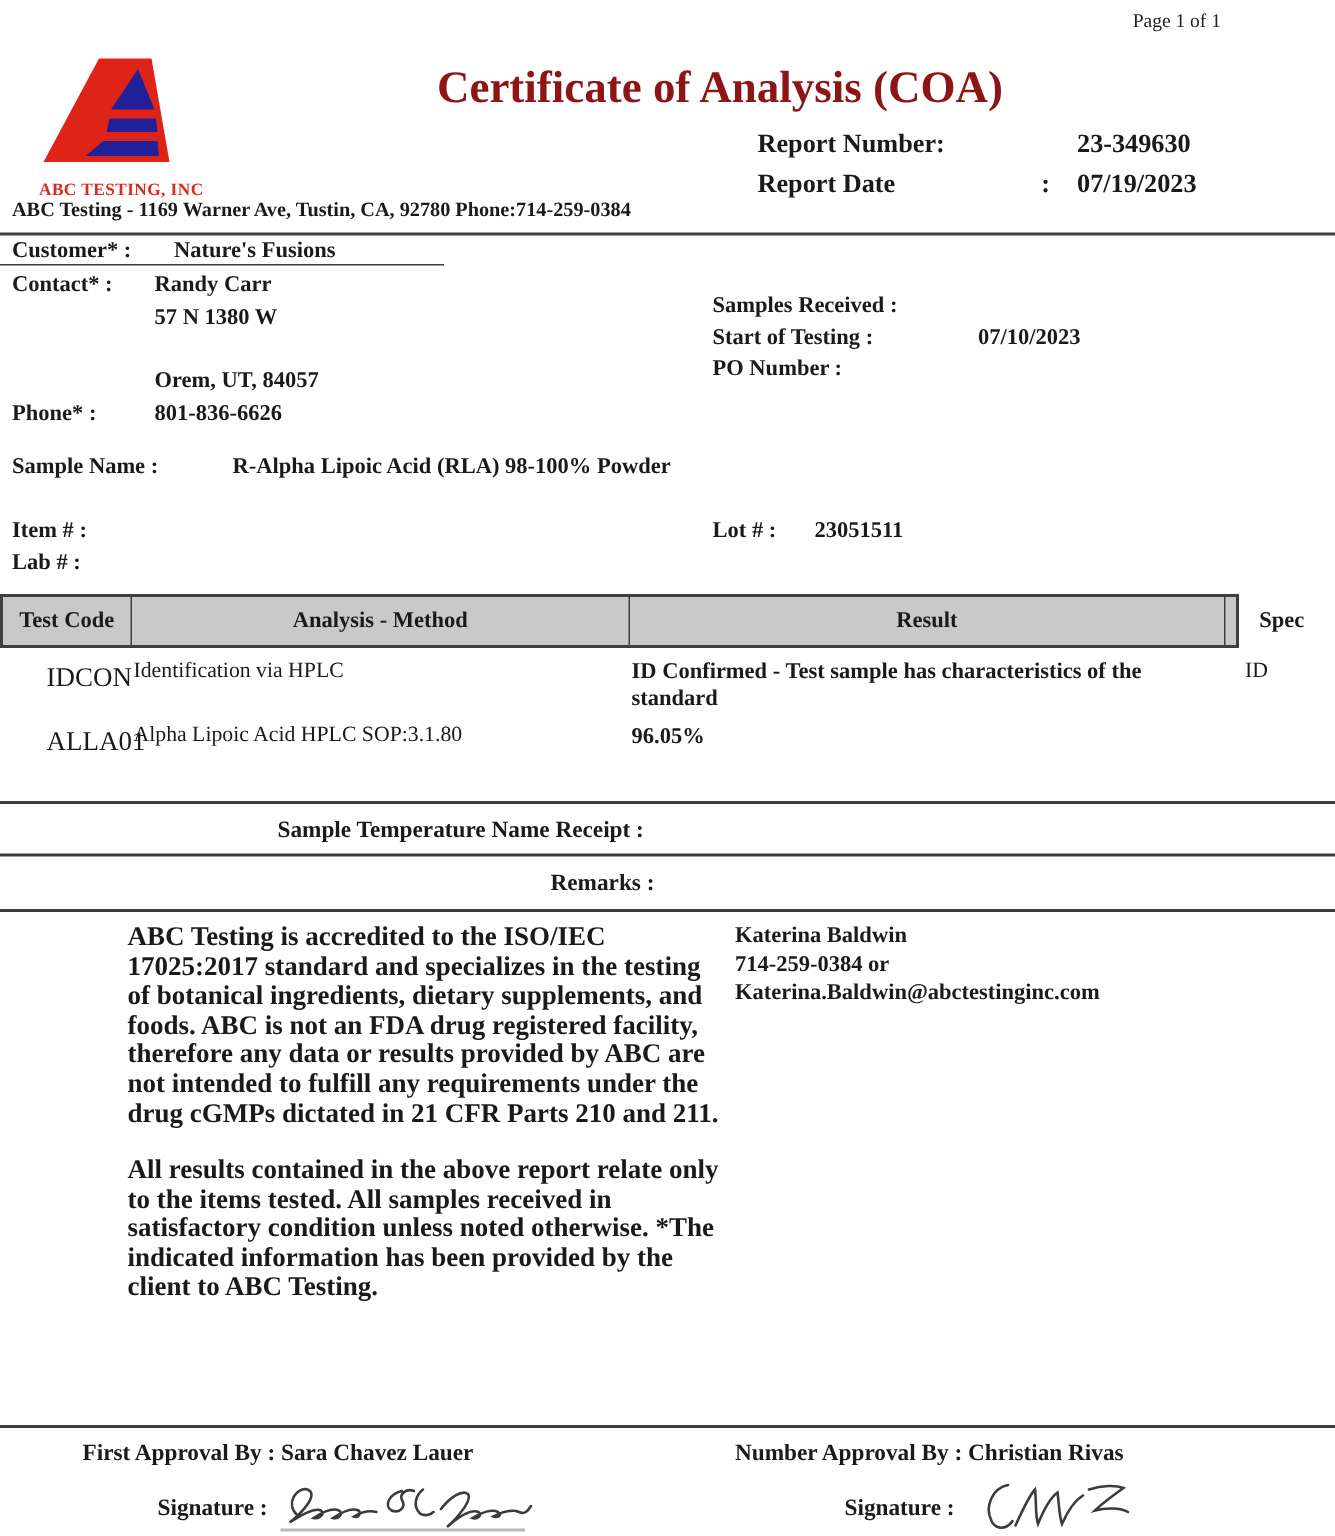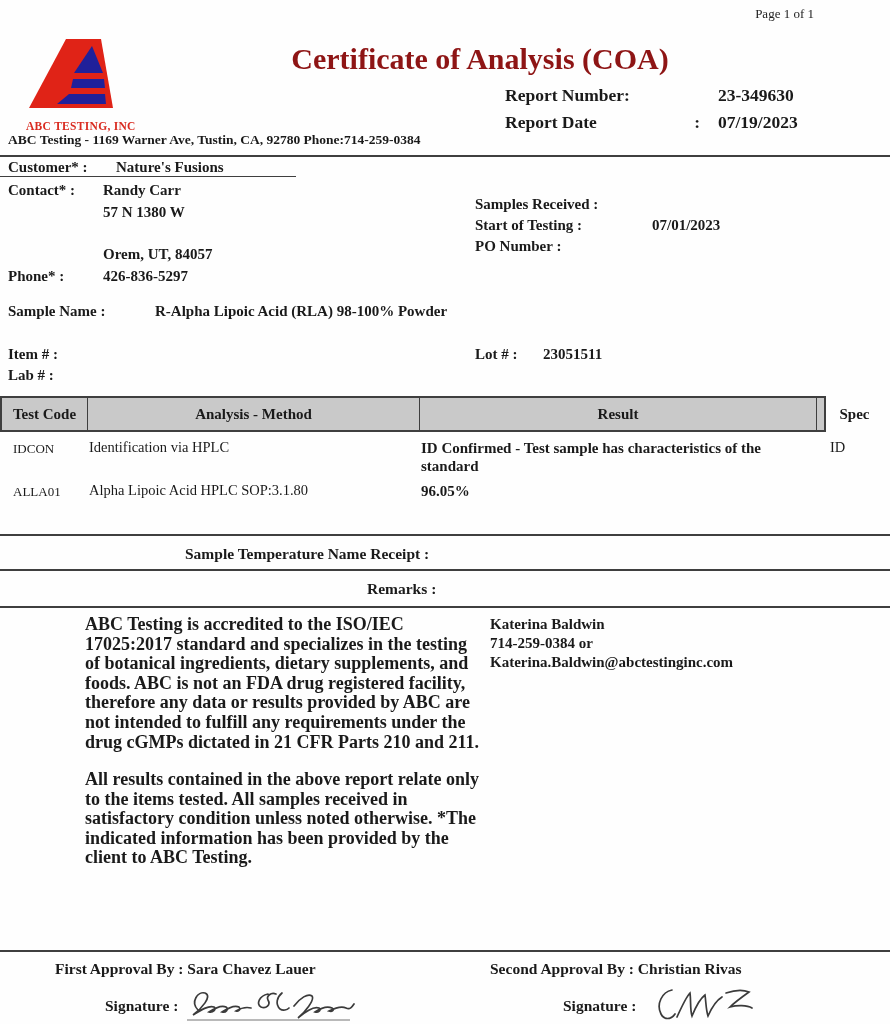--- a/index.html
+++ b/index.html
@@ -32,21 +32,21 @@
 
   
   .tbl { position:absolute; left:0; top:396px; width:826px; font-size:15px; }
   .tbl-head { display:grid; grid-template-columns:85px 332px 397px 76px;
               background:#c9c9c9; border:2px solid #3f3f3f; height:36px; align-items:center; }
   .tbl-head .cell { text-align:center; font-weight:bold; height:100%; display:flex; align-items:center; justify-content:center; }
   .tbl-head .cell + .cell { border-left:1.5px solid #3f3f3f; }
   .tbl-row { display:grid; grid-template-columns:85px 332px 397px 76px; align-items:start; }
   .tbl-row.r1 { margin-top:7px; }
   .tbl-row.r2 { margin-top:7px; }
-  .c-code { padding-left:13px; font-size:13px; padding-top:2px; }
+  .c-code { padding-left:31px; font-size:18px; padding-top:2px; }
   .c-method { padding-left:4px; font-size:14.5px; }
   .c-result { padding-left:4px; padding-right:12px; font-size:15px; font-weight:bold; line-height:18px; }
   .c-spec { padding-left:16px; font-size:14.5px; }
 
   .temp-label { left:185px; top:545px; font-size:15.5px; font-weight:bold; }
   .remarks-label { left:367px; top:580px; font-size:15.5px; font-weight:bold; }
 
   .para { position:absolute; left:85px; width:401px; font-size:18px; font-weight:bold; line-height:19.6px; }
   .contact-block { position:absolute; left:490px; top:615px; width:380px; font-size:15px; font-weight:bold; line-height:19.2px; }
 
@@ -94,26 +94,26 @@
 
   <div class="lbl-row" style="left:8px; top:159px;">Customer* :</div>
   <div class="lbl-row" style="left:116px; top:159px;">Nature's Fusions</div>
   <div class="cust-underline"></div>
 
   <div class="lbl-row" style="left:8px; top:182px;">Contact* :</div>
   <div class="lbl-row" style="left:103px; top:182px;">Randy Carr</div>
   <div class="lbl-row" style="left:103px; top:204px;">57 N 1380 W</div>
   <div class="lbl-row" style="left:103px; top:246px;">Orem, UT, 84057</div>
   <div class="lbl-row" style="left:8px; top:268px;">Phone* :</div>
-  <div class="lbl-row" style="left:103px; top:268px;">426-836-5297</div>
+  <div class="lbl-row" style="left:103px; top:268px;">801-836-6626</div>
 
   <div class="lbl-row" style="left:475px; top:196px;">Samples Received :</div>
   <div class="lbl-row" style="left:652px; top:196px;"></div>
   <div class="lbl-row" style="left:475px; top:217px;">Start of Testing :</div>
-  <div class="lbl-row" style="left:652px; top:217px;">07/01/2023</div>
+  <div class="lbl-row" style="left:652px; top:217px;">07/10/2023</div>
   <div class="lbl-row" style="left:475px; top:238px;">PO Number :</div>
   <div class="lbl-row" style="left:652px; top:238px;"></div>
 
   <div class="lbl-row" style="left:8px; top:303px;">Sample Name :</div>
   <div class="lbl-row" style="left:155px; top:303px;">R-Alpha Lipoic Acid (RLA) 98-100% Powder</div>
 
   <div class="lbl-row" style="left:8px; top:346px;">Item # :</div>
   <div class="lbl-row" style="left:78px; top:346px;"></div>
   <div class="lbl-row" style="left:475px; top:346px;">Lot # :</div>
   <div class="lbl-row" style="left:543px; top:346px;">23051511</div>
@@ -161,20 +161,20 @@
 
   <div class="approval" style="left:55px; top:960px;">First  Approval By : Sara Chavez Lauer</div>
   <div class="sig-label" style="left:105px; top:997px;">Signature  :</div>
   <svg class="sig-svg" style="left:186px; top:988px;" width="170" height="34" viewBox="0 0 170 34">
     <path d="M12 22 C4 14 12 3 19 5 C27 8 15 21 7 27 C15 22 23 17 28 19 C31 21 27 25 23 24 C29 20 36 17 40 19 C43 21 40 25 36 24 C42 20 49 17 53 19 C55 21 53 24 50 23 C55 20 61 19 65 20" fill="none" stroke="#3b3b3b" stroke-width="1.7" stroke-linecap="round"></path>
     <path d="M82 6 C73 8 70 16 75 19 C80 21 85 17 82 12 C80 8 85 4 90 6 M96 5 C91 9 89 16 94 21 C97 23 101 22 103 20" fill="none" stroke="#3b3b3b" stroke-width="1.7" stroke-linecap="round"></path>
     <path d="M108 18 C114 10 122 5 126 8 C129 12 119 24 112 30 C120 23 128 18 133 20 C136 22 132 25 129 24 C135 20 142 18 146 20 C149 22 146 24 143 23 C149 20 156 18 160 20 C164 22 166 19 168 16" fill="none" stroke="#3b3b3b" stroke-width="1.7" stroke-linecap="round"></path>
   </svg>
   <div class="sig-underline" style="left:187px; top:1019px; width:163px;"></div>
 
-  <div class="approval" style="left:490px; top:960px;">Second Approval By : Christian Rivas</div>
+  <div class="approval" style="left:490px; top:960px;">Number Approval By : Christian Rivas</div>
   <div class="sig-label" style="left:563px; top:997px;">Signature :</div>
   <svg class="sig-svg" style="left:652px; top:984px;" width="110" height="40" viewBox="0 0 110 40">
     <path d="M20 6 C10 8 4 20 9 30 C12 36 19 36 23 30 M25 33 C30 22 35 12 38 9 C39 16 38 26 40 32 C44 22 49 14 53 11 C54 18 54 26 56 32 C60 23 65 16 70 13" fill="none" stroke="#3b3b3b" stroke-width="1.7" stroke-linecap="round"></path>
     <path d="M74 9 C83 6 92 6 97 8 C90 13 83 18 78 23 C85 21 95 21 100 24" fill="none" stroke="#3b3b3b" stroke-width="1.7" stroke-linecap="round"></path>
   </svg>
 
 </div>
 
 </body></html>

